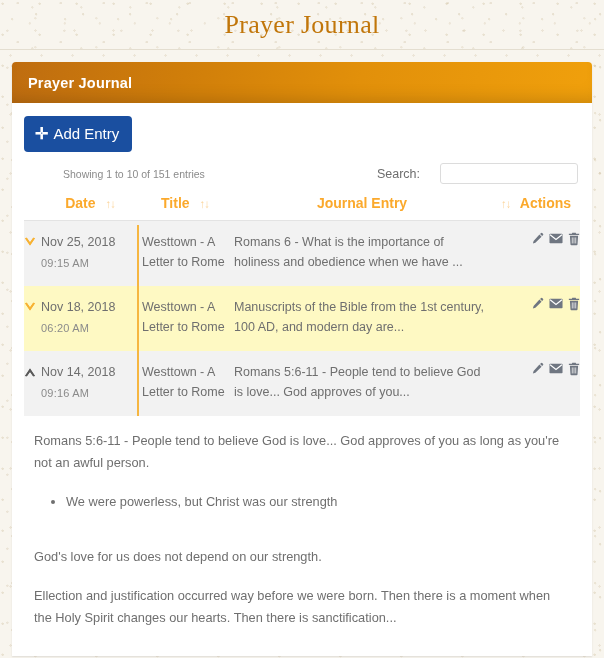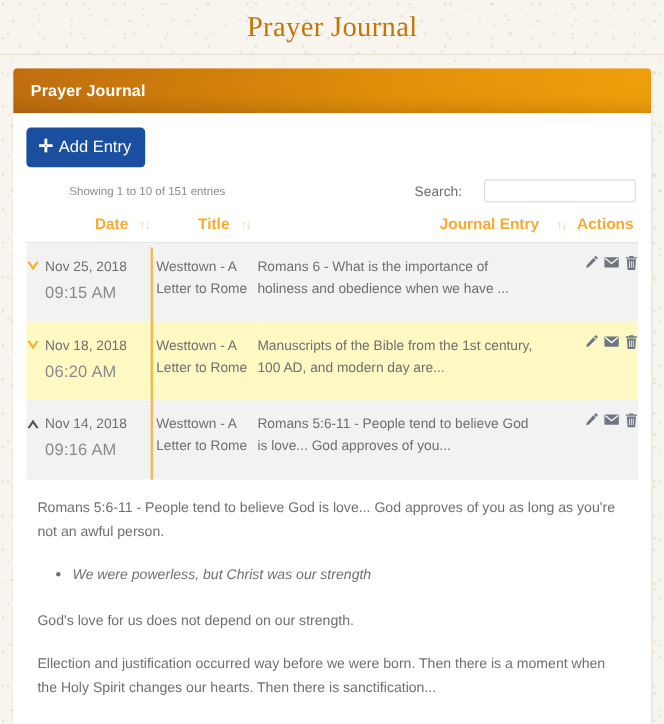--- a/index.html
+++ b/index.html
@@ -140,21 +140,21 @@
   .dt-wrap { margin-top: 9px; position: relative; }
   table.dt {
     width: 100%;
     border-collapse: collapse;
     table-layout: fixed;
   }
   table.dt thead th {
     color: #fba92c;
     font-size: 14px;
     font-weight: bold;
-    text-align: right;
+    text-align: center;
     padding: 2px 0 9px 0;
     border-bottom: 1px solid #e3e3e3;
     white-space: nowrap;
   }
   .sorticon {
     color: #fcd49a;
     font-size: 11.5px;
     font-weight: normal;
     letter-spacing: -1px;
     margin: 0 6px;
@@ -185,21 +185,21 @@
     width: 12px;
     line-height: 1;
     font-size: 13px;
     flex: 0 0 12px;
     margin-top: 1px;
     cursor: pointer;
   }
   .chev svg { display: block; }
   .date-text { font-size: 12.5px; color: #6f6f6f; }
   .time-text {
-    font-size: 15px;
+    font-size: 11px;
     color: #8b8b8b;
     padding-left: 17px;
     display: block;
     margin-top: 3px;
     letter-spacing: .2px;
   }
   td.c-title { padding-left: 12px; padding-right: 8px; }
   td.c-entry { padding-left: 10px; padding-right: 8px; }
   td.c-act   { text-align: right; padding-right: 6px; white-space: nowrap; }
   .act-icon {
@@ -230,23 +230,22 @@
     padding: 14px 10px 10px 10px;
     background: #fff;
   }
   .detail p {
     margin: 0 0 17px 0;
     font-size: 12.8px;
     line-height: 1.72;
     color: #6f6f6f;
   }
   .detail ul {
-    margin: 0 0 20px 0;
+    margin: 0 0 33px 0;
     padding-left: 32px;
-    font-style: italic;
   }
   .detail li {
     font-size: 12.8px;
     line-height: 1.72;
     color: #6f6f6f;
   }
 </style>
 </head>
 <body>
 

